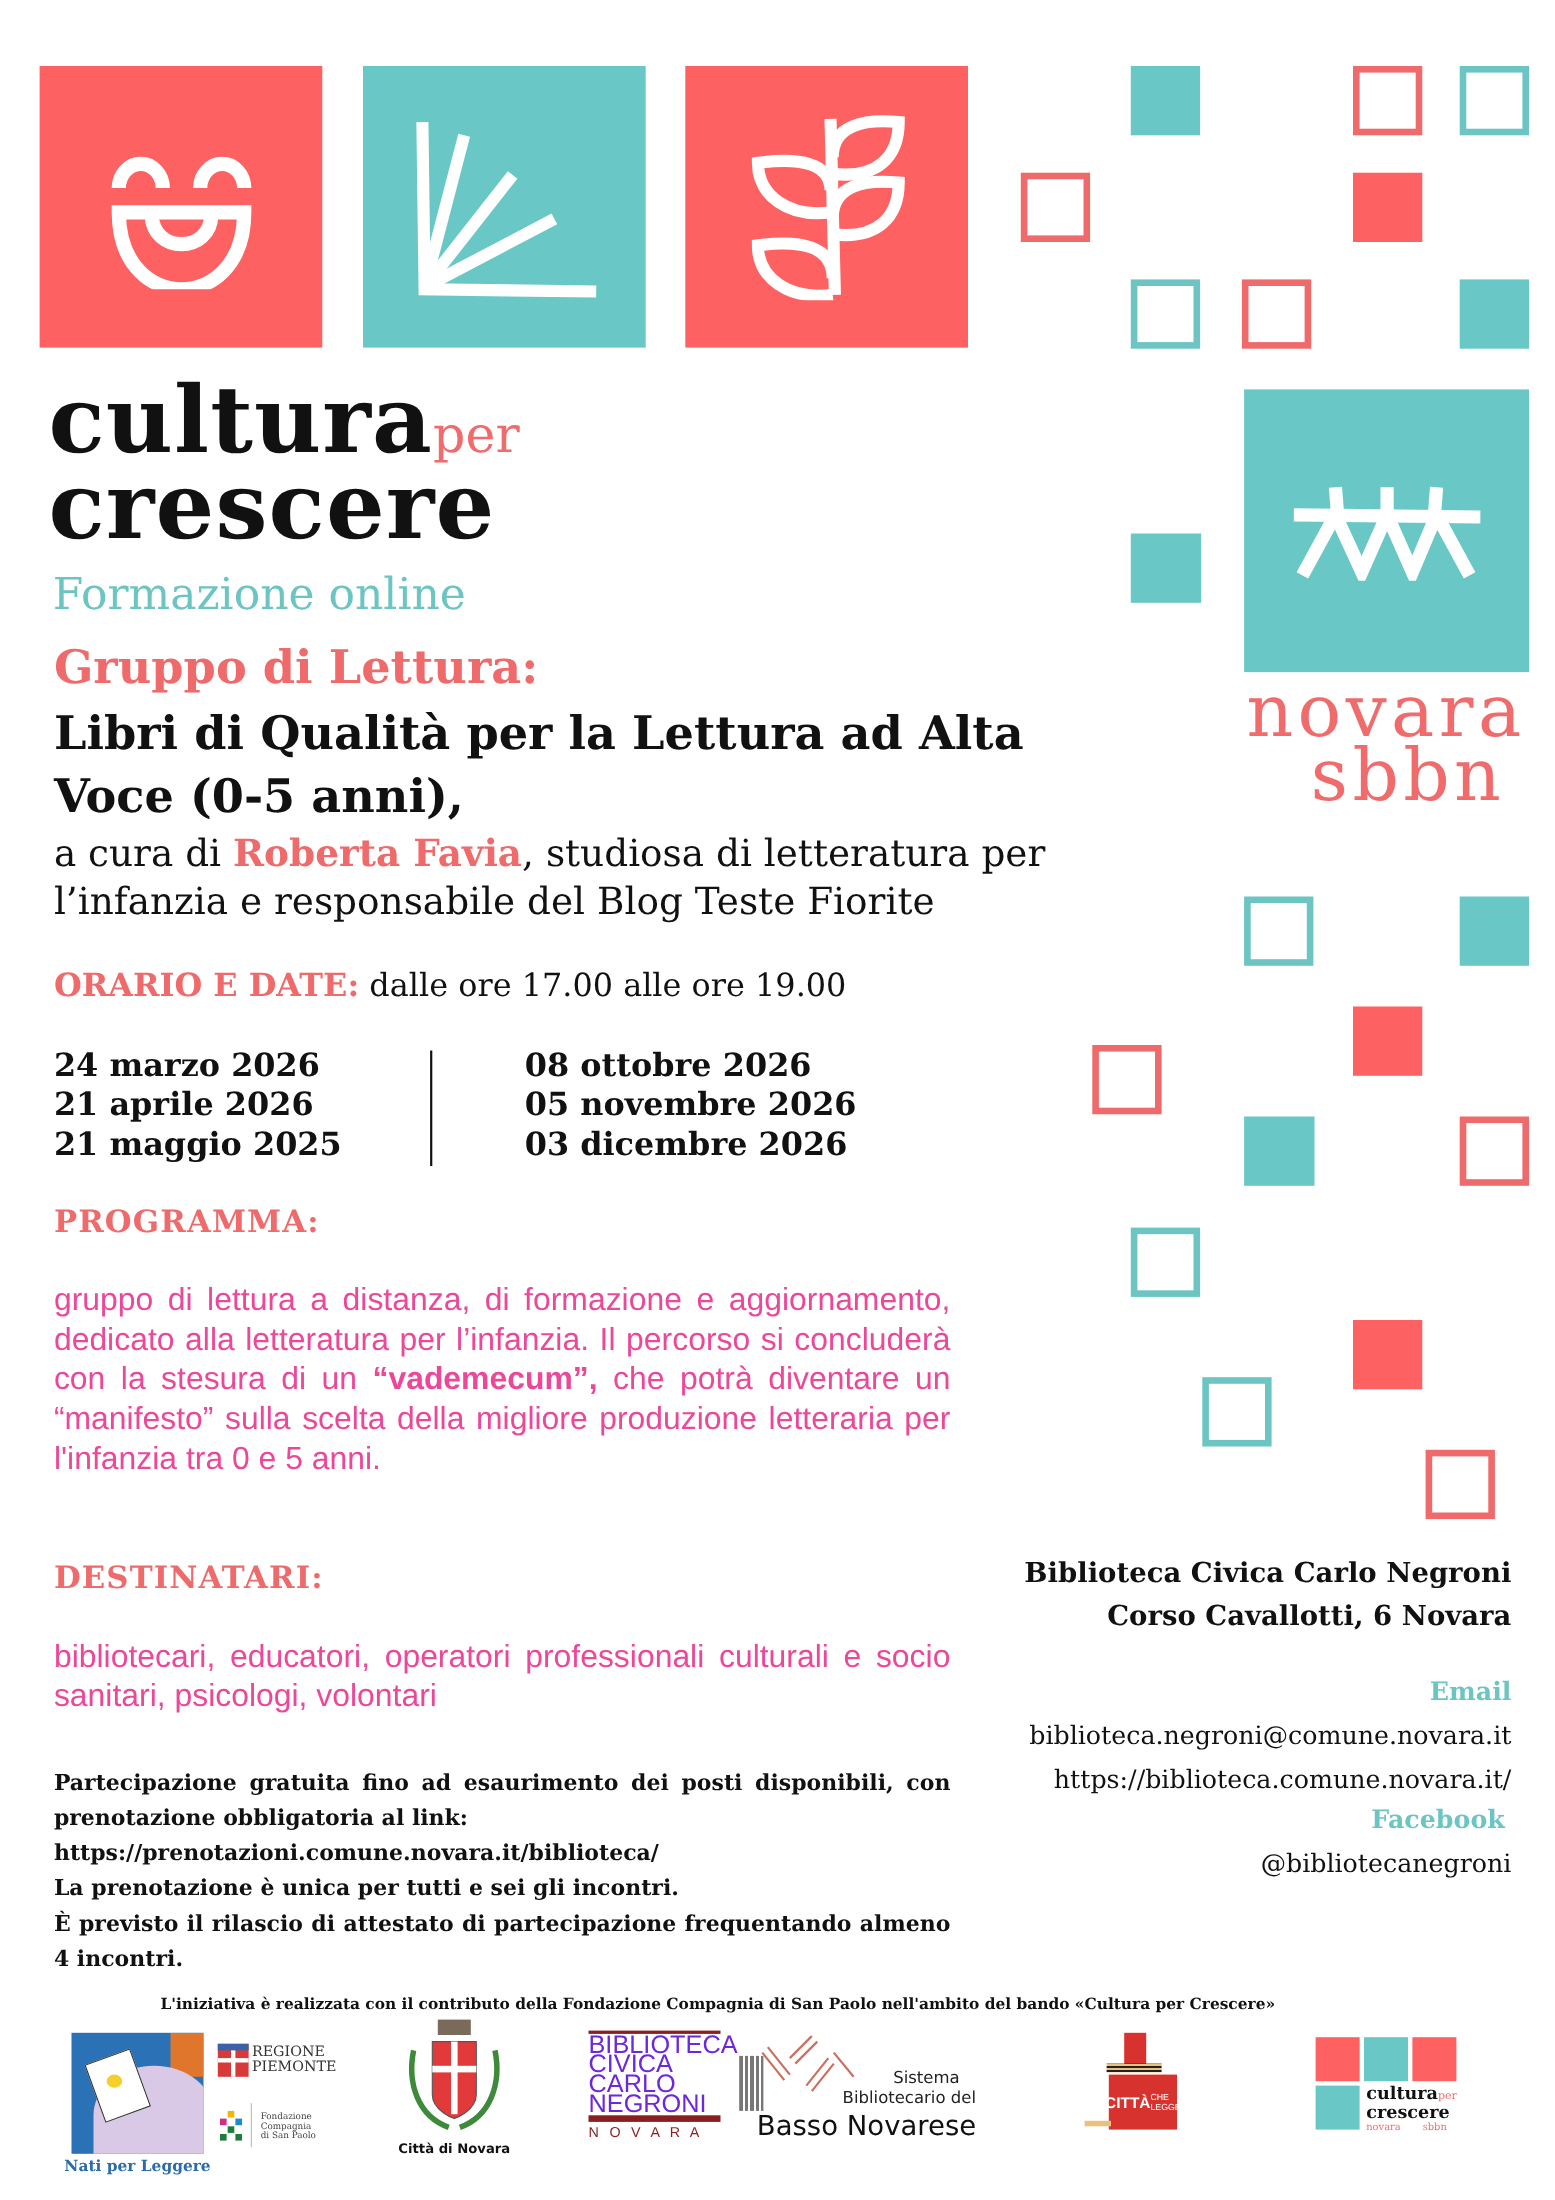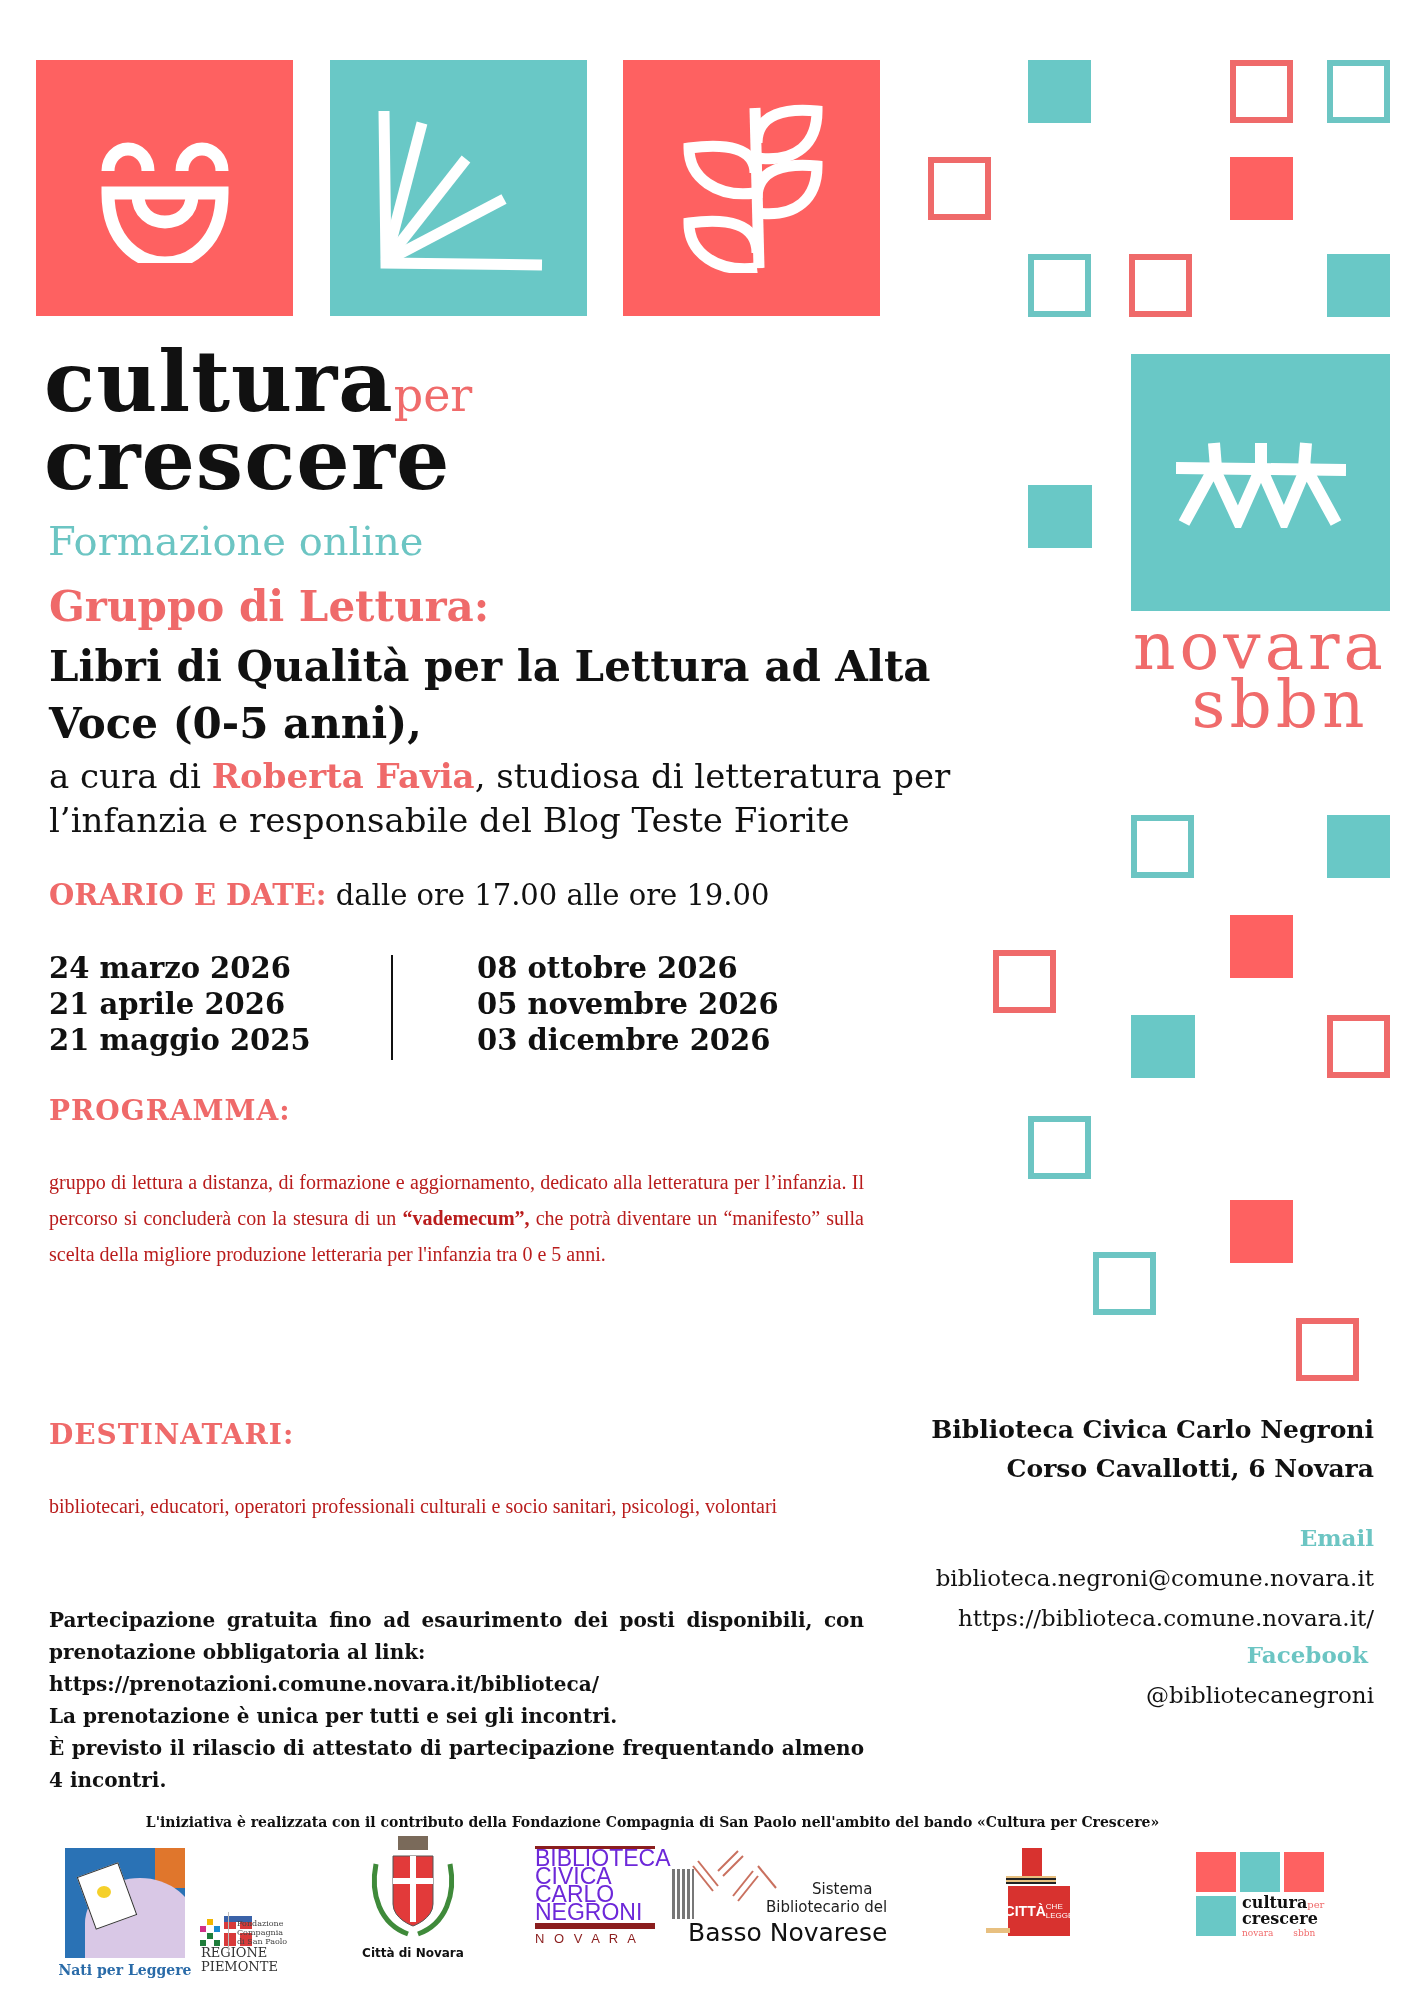--- a/index.html
+++ b/index.html
@@ -19,21 +19,21 @@
   .brand-per { font-family: "DejaVu Serif", serif; font-size: 46px; color: #f06b6b; }
   .subtitle-teal { font-family: "DejaVu Serif", serif; color: #6cc5c3; font-size: 40px; }
   .heading-red { font-family: "DejaVu Serif", serif; color: #ef6a6a; font-weight: bold; }
   .title-main { font-family: "DejaVu Serif", serif; font-weight: bold; font-size: 42px; line-height: 57px; color: #111; }
   .curator { font-family: "DejaVu Serif", serif; font-size: 34px; line-height: 44px; color: #111; }
   .curator .hl { color: #ef6a6a; font-weight: bold; }
   .orario { font-family: "DejaVu Serif", serif; font-size: 29px; color: #111; }
   .orario .lbl { color: #ef6a6a; font-weight: bold; }
   .dates { font-family: "DejaVu Serif", serif; font-weight: bold; font-size: 29px; line-height: 36px; color: #111; }
   .section-h { font-family: "DejaVu Serif", serif; color: #ef6a6a; font-weight: bold; font-size: 28px; letter-spacing: 1px; }
-  .para { font-family: Liberation Serif, serif; font-size: 20px; line-height: 36px; text-align: justify; text-align-last: left; color: #b91c1c; }
+  .para { font-family: Liberation Sans, sans-serif; font-size: 29px; line-height: 36px; text-align: justify; text-align-last: left; color: #ec4899; }
   .para b { font-weight: bold; }
   .notes { font-family: "DejaVu Serif", serif; font-weight: bold; font-size: 20px; line-height: 32px; color: #111; text-align: justify; }
   .contact { text-align: right; font-family: "DejaVu Serif", serif; color: #111; }
   .contact .addr { font-weight: bold; font-size: 25px; line-height: 39px; }
   .contact .lbl { color: #6cc5c3; font-weight: bold; font-size: 23px; }
   .contact .val { font-size: 23px; }
   .caption { font-family: "DejaVu Serif", serif; font-weight: bold; font-size: 14px; color: #111; text-align: center; }
 
   .logo { position: absolute; display: flex; flex-direction: column; align-items: center; font-family: "DejaVu Sans", sans-serif; }
 </style>
@@ -164,21 +164,21 @@
 <div class="logo" style="left:58px; top:1848px; width:134px;">
   <div style="width:120px; height:110px; background:#2a72b5; position:relative; overflow:hidden;">
     <div style="position:absolute; right:0; top:0; width:30px; height:40px; background:#e0762c;"></div>
     <div style="position:absolute; left:20px; top:30px; width:110px; height:90px; border-radius:50% 50% 0 0; background:#d9c8e6;"></div>
     <div style="position:absolute; left:20px; top:20px; width:44px; height:56px; background:#fff; transform:rotate(-20deg); border:1px solid #333;"></div>
     <div style="position:absolute; left:32px; top:38px; width:14px; height:12px; border-radius:50%; background:#f5d02a;"></div>
   </div>
   <div style="color:#2a6ba8; font-weight:bold; font-size:14px; margin-top:4px; font-family:'DejaVu Serif',serif;">Nati per Leggere</div>
 </div>
 
-<div class="logo" style="left:198px; top:1916px; flex-direction:column; align-items:center;">
+<div class="logo" style="left:198px; top:1858px; flex-direction:row; align-items:center;">
   <div style="width:28px; height:30px; background:#d83a3a; position:relative;">
     <div style="position:absolute; left:12px; top:0; width:4px; height:30px; background:#fff;"></div>
     <div style="position:absolute; left:0; top:13px; width:28px; height:4px; background:#fff;"></div>
     <div style="position:absolute; left:0; top:0; width:28px; height:6px; background:#3a62a8;"></div>
   </div>
   <div style="font-family:'DejaVu Serif',serif; font-size:13px; line-height:14px; color:#333; margin-left:3px;">
     <div>REGIONE</div>
     <div>PIEMONTE</div>
   </div>
 </div>

